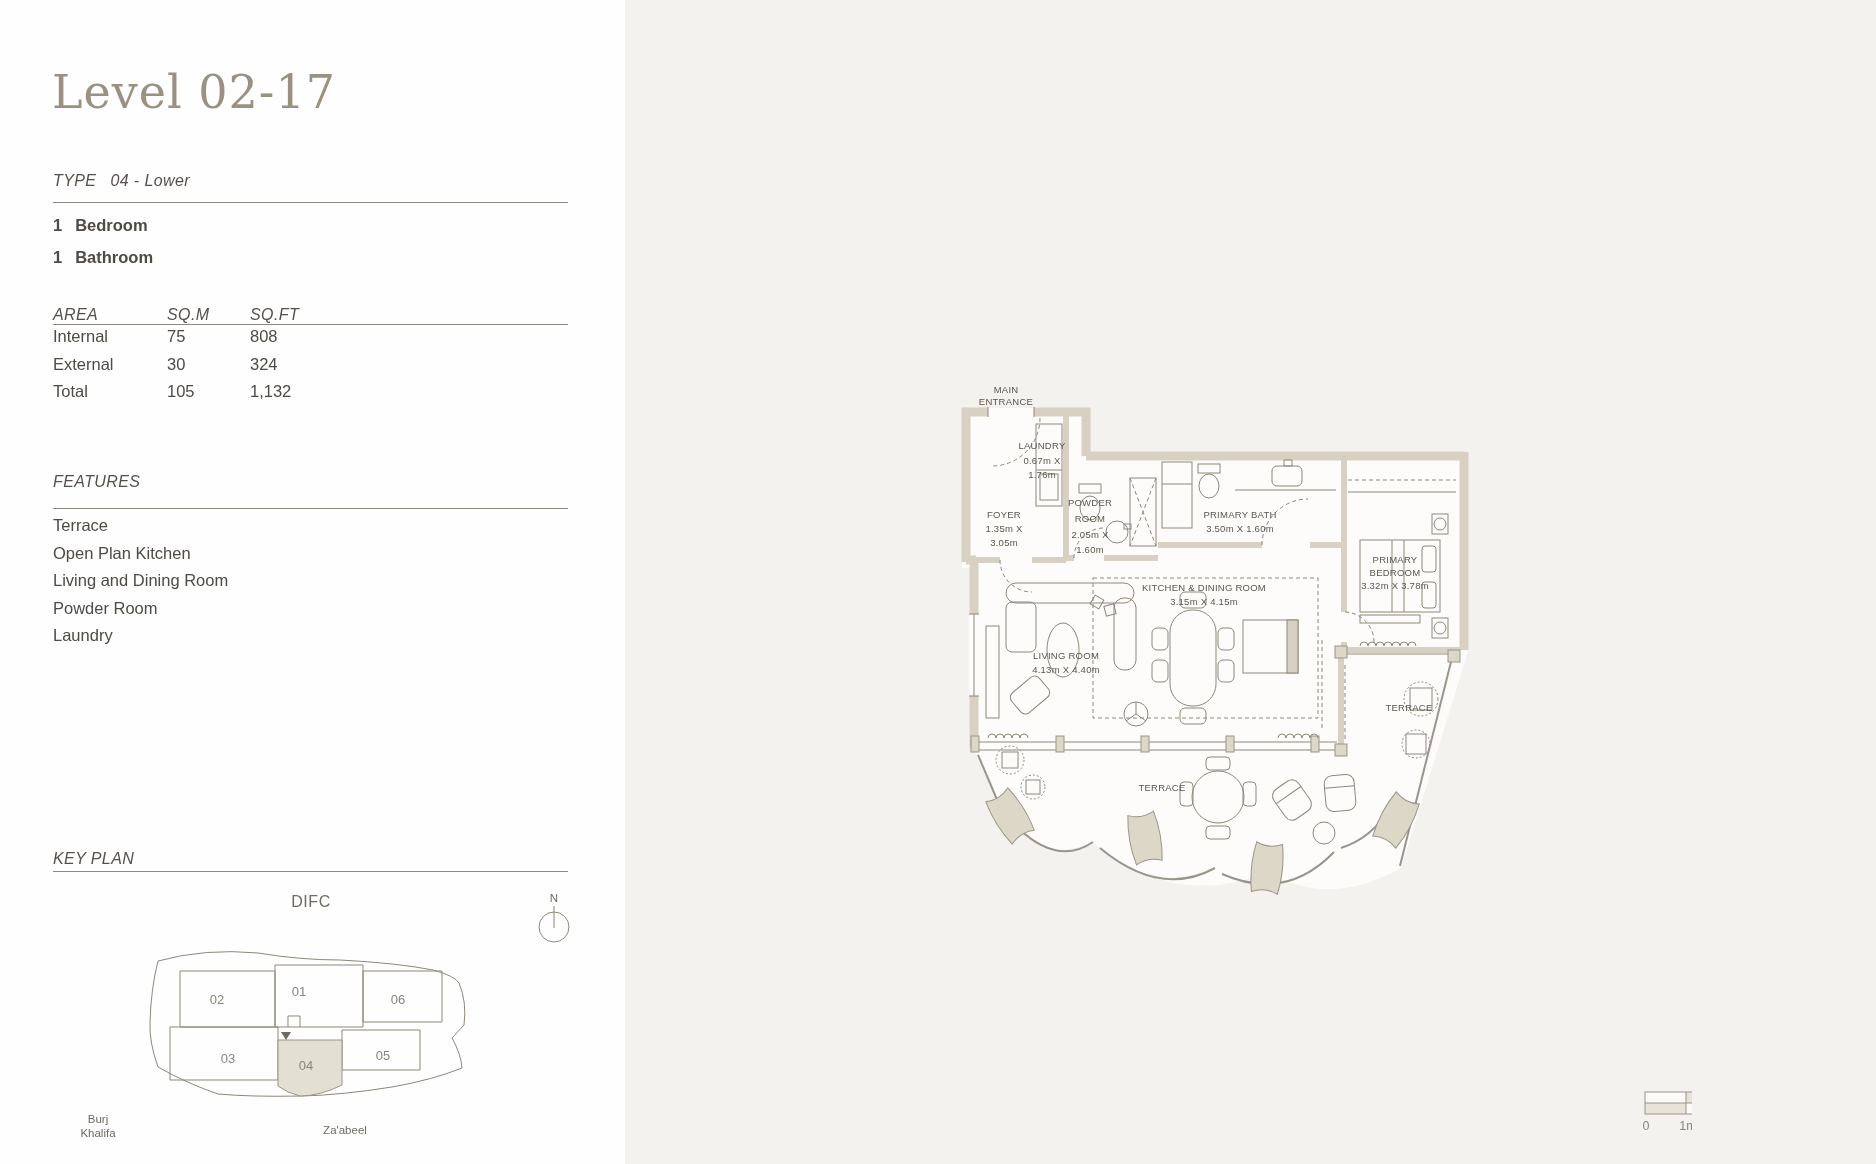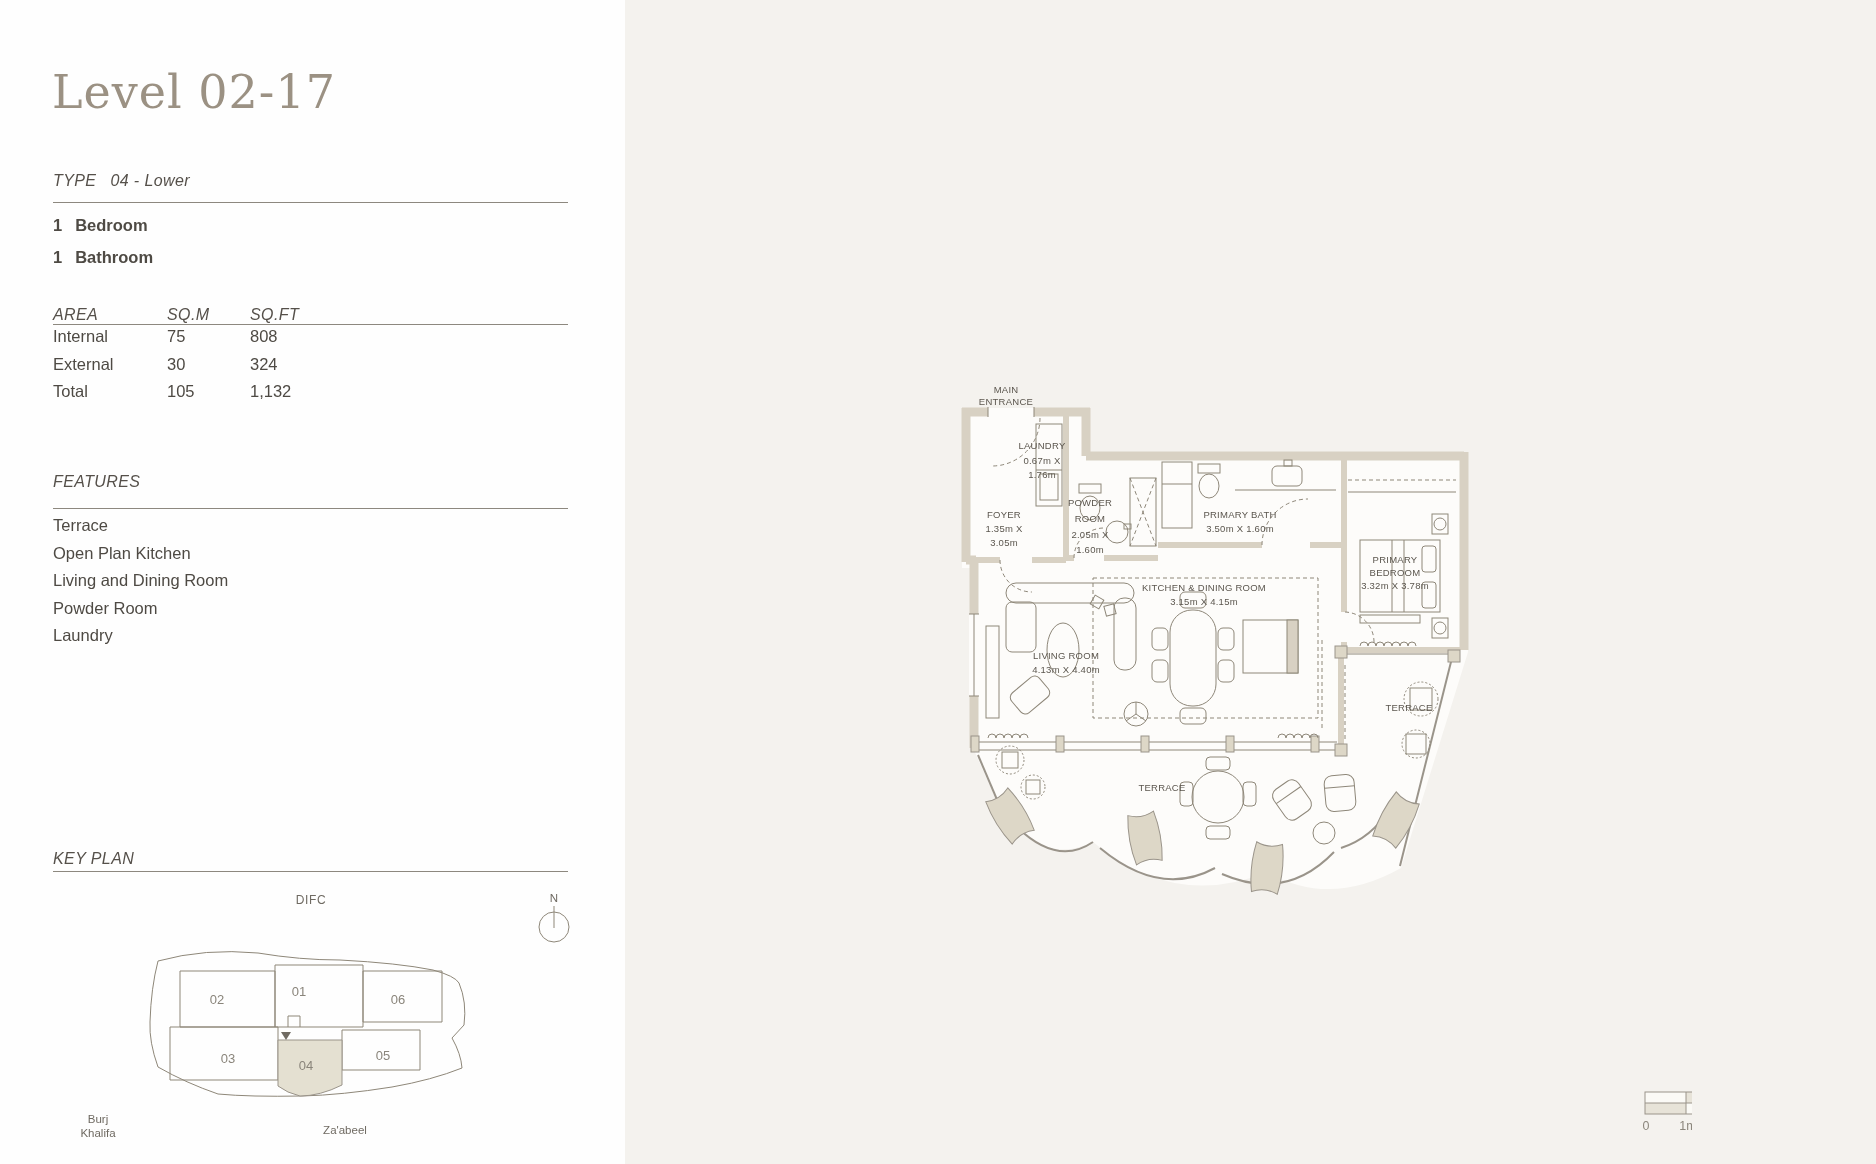--- a/index.html
+++ b/index.html
@@ -15,21 +15,21 @@
   .features-head{top:462px;padding-bottom:17px;margin-top:11px;}
   .keyplan-head{top:850px;padding-bottom:3px;}
   .grid3{display:grid;grid-template-columns:114px 83px 117px;}
   .grid3 .c2,.grid3 .c3{text-align:left;}
   .rooms-block{position:absolute;left:53px;top:209px;font-size:16.5px;color:#4e4a44;font-weight:bold;}
   .rooms-block .room-line{height:32px;line-height:32px;}
   .room-line .room-label{margin-left:13px;}
   .area-rows{position:absolute;left:53px;top:323px;font-size:16.5px;color:#4e4a44;}
   .area-rows .grid3{line-height:27.5px;}
   .features-list{position:absolute;left:53px;top:512px;font-size:16.5px;line-height:27.6px;color:#4e4a44;}
-  .difc{position:absolute;left:261px;top:893px;width:100px;text-align:center;font-size:12px;
+  .difc{position:absolute;left:261px;top:893px;width:100px;text-align:center;font-size:16px;
     letter-spacing:.6px;color:#6f6a62;}
   .landmark{position:absolute;font-size:11.5px;color:#6f6a62;text-align:center;line-height:14px;}
   .burj{left:56px;top:1112px;width:84px;}
   .zaabeel{left:303px;top:1123px;width:84px;}
   svg{position:absolute;overflow:visible;}
   svg text{font-family:"Liberation Sans",sans-serif;}
   .plan-label{font-size:9.5px;fill:#5b564e;letter-spacing:.25px;text-anchor:middle;}
   .kp-label{font-size:13px;fill:#8a857b;text-anchor:middle;}
   .scale-label{font-size:12.5px;fill:#8c877d;text-anchor:middle;}
   .north-label{font-size:11.5px;fill:#6f6a62;text-anchor:middle;}

